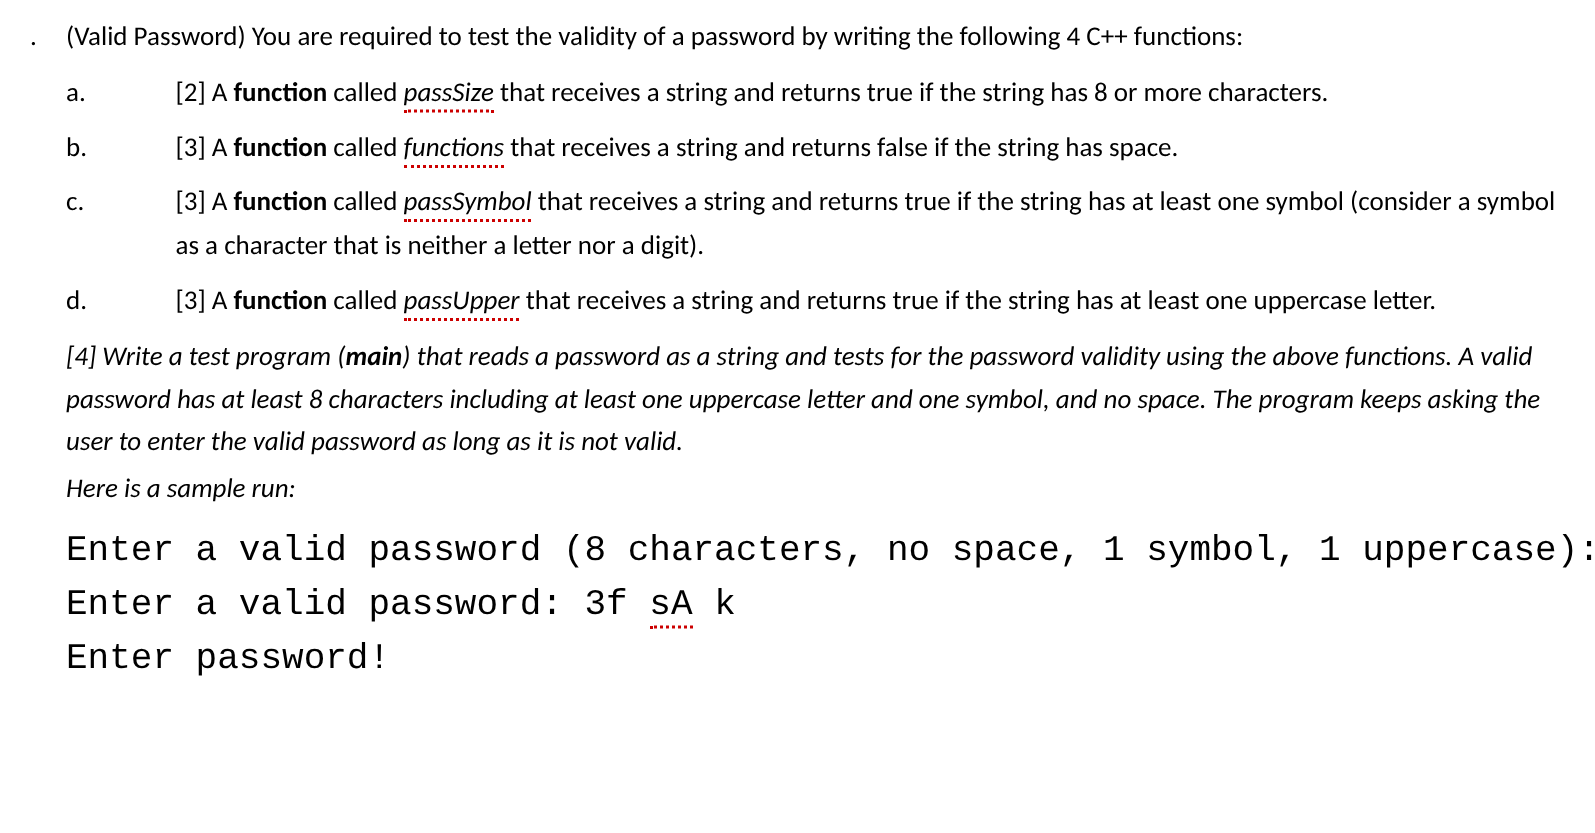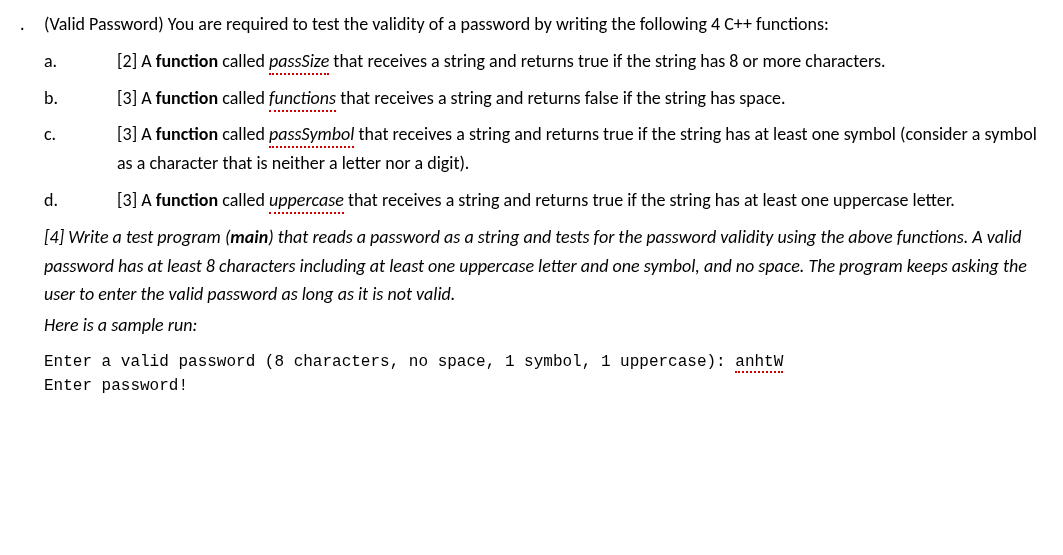--- a/index.html
+++ b/index.html
@@ -56,21 +56,21 @@
       margin-top: 4px;
       font-style: italic;
     }
     .bottom-block p {
       margin-bottom: 2px;
     }
     .sample-block {
       margin-left: 24px;
       margin-top: 10px;
       font-family: 'Courier New', Courier, monospace;
-      font-size: 16px;
+      font-size: 24px;
       line-height: 1.5;
     }
     .sample-line {
       white-space: pre;
     }
     .redunder {
       border-bottom: 2px dotted #c00;
       padding-bottom: 0px;
     }
   </style>
@@ -101,29 +101,30 @@
   <div class="sub-item">
     <div class="sub-label">c.</div>
     <div class="sub-text">
       <span>[3] A </span><span class="bold">function</span><span> called </span><span class="func-name">passSymbol</span><span> that receives a string and returns true if the string has at least one symbol (consider a symbol as a character that is neither a letter nor a digit).</span>
     </div>
   </div>
 
   <div class="sub-item">
     <div class="sub-label">d.</div>
     <div class="sub-text">
-      <span>[3] A </span><span class="bold">function</span><span> called </span><span class="func-name">uppercase</span><span> that receives a string and returns true if the string has at least one uppercase letter.</span>
+      <span>[3] A </span><span class="bold">function</span><span> called </span><span class="func-name">passUpper</span><span> that receives a string and returns true if the string has at least one uppercase letter.</span>
     </div>
   </div>
 
 </div>
 
 <div class="bottom-block">
   <p>
     <span>[4] Write a test program (</span><span class="bold">main</span><span>) that reads a password as a string and tests for the password validity using the above functions. A valid password has at least 8 characters including at least one uppercase letter and one symbol, and no space. The program keeps asking the user to enter the valid password as long as it is not valid.</span>
   </p>
   <p>Here is a sample run:</p>
 </div>
 
 <div class="sample-block">
   <div class="sample-line"><span>Enter a valid password (8 characters, no space, 1 symbol, 1 uppercase): </span><span class="redunder">anhtW</span></div>
+  <div class="sample-line"><span>Enter a valid password: 3f </span><span class="redunder">sA</span><span> k</span></div>
   <div class="sample-line">Enter password!</div>
 </div>
 
 </body></html>

